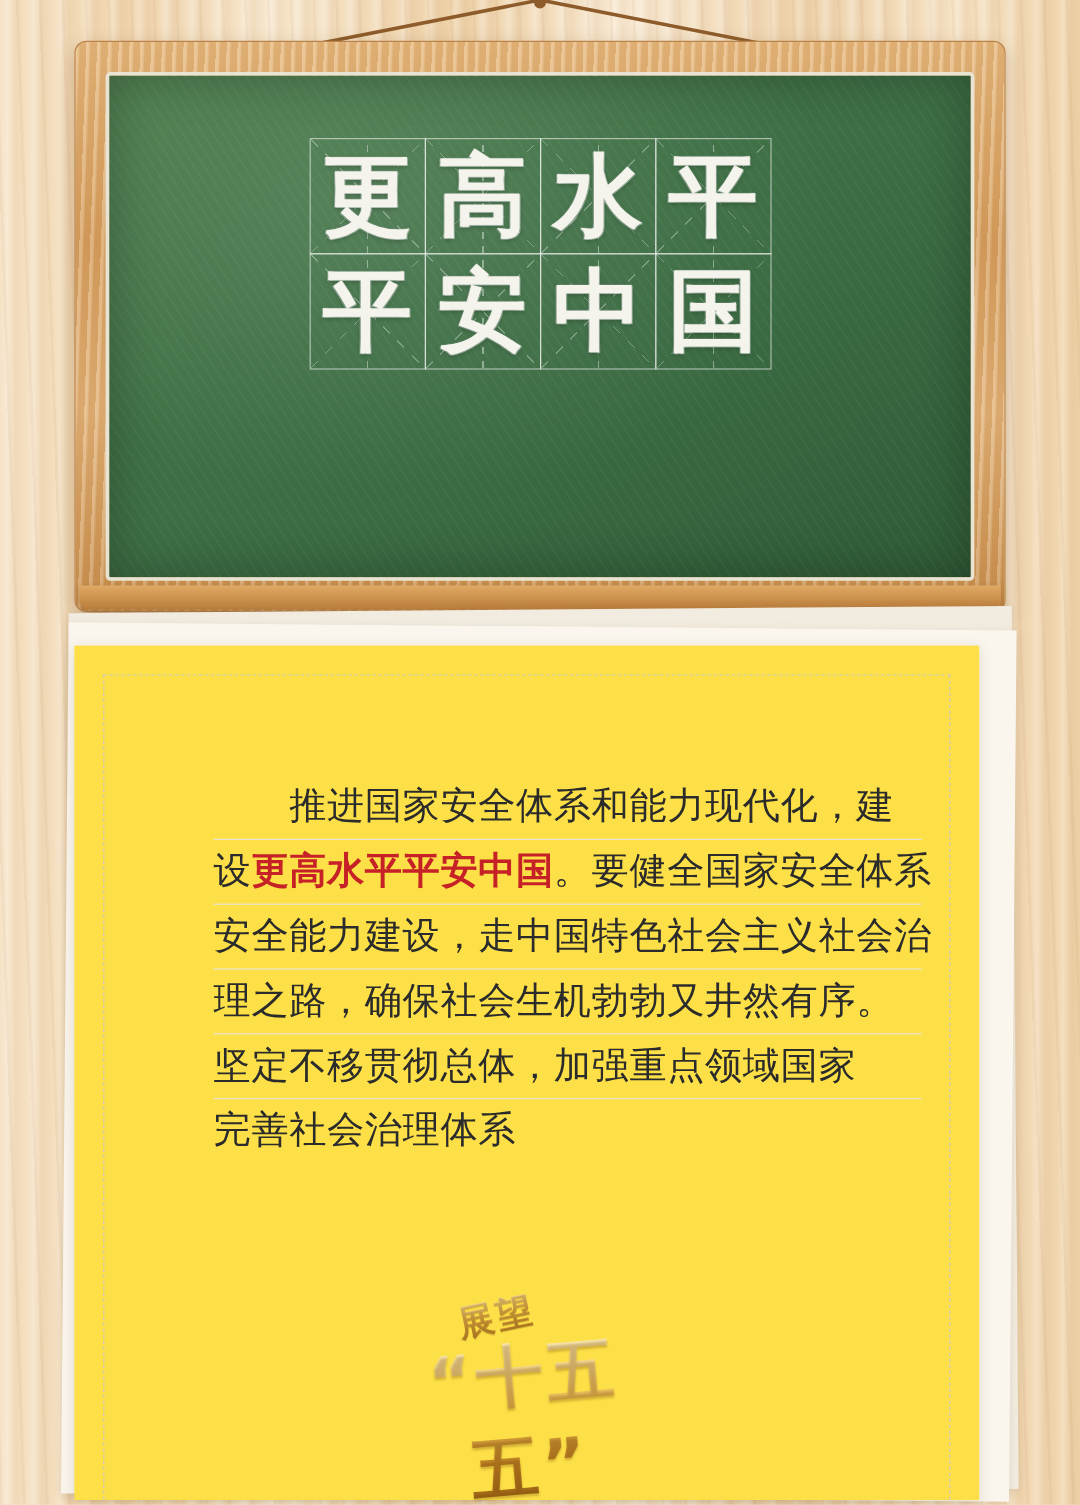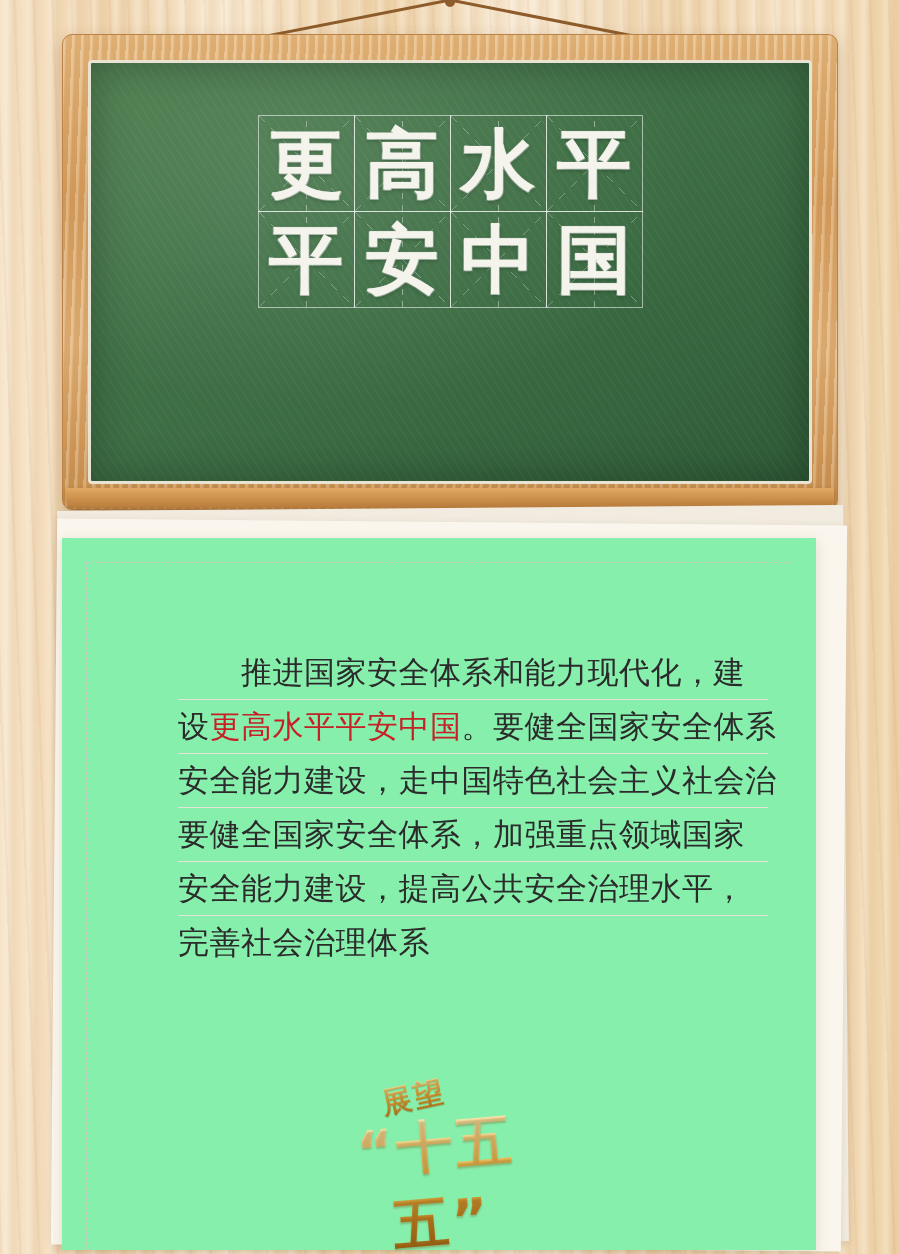--- a/index.html
+++ b/index.html
@@ -174,21 +174,21 @@
     background: #faf6ee;
     transform: rotate(0.5deg);
     box-shadow: 0 2px 8px rgba(120,90,50,0.16);
   }
   .paper-main {
     position: absolute;
     left: 62px;
     top: 538px;
     width: 754px;
     height: 712px;
-    background: #86efac;
+    background: #fde047;
     box-shadow: 0 3px 12px rgba(120,90,50,0.18);
   }
   .paper-dash {
     position: absolute;
     left: 24px; top: 24px; right: 24px; bottom: 0;
     border: 1px dashed #cfc9bd;
     border-bottom: none;
   }
 
   
@@ -202,21 +202,21 @@
     height: 53px;
     line-height: 53px;
     border-bottom: 1px solid #e9e3d6;
     font-family: "DejaVu Sans", "Liberation Sans", sans-serif;
     font-size: 31px;
     color: #2b2b2b;
     white-space: pre;
     letter-spacing: 0.5px;
   }
   .line.last { border-bottom: none; }
-  .hl { color: #c62126; font-weight: normal; }
+  .hl { color: #c62126; font-weight: bold; }
 
   
   .logo {
     position: absolute;
     left: 50%;
     bottom: 28px;
     transform: translateX(-50%);
     width: 250px;
     height: 150px;
     text-align: center;
@@ -292,22 +292,22 @@
 <div class="paper-back2"></div>
 <div class="paper-back1"></div>
 
 <div class="paper-main">
   <div class="paper-dash"></div>
 
   <div class="text-block">
     <div class="line"><span>　　推进国家安全体系和能力现代化，建</span></div>
     <div class="line"><span>设</span><span class="hl">更高水平平安中国</span><span>。要健全国家安全体系</span></div>
     <div class="line"><span>安全能力建设，走中国特色社会主义社会治</span></div>
-    <div class="line"><span>要健全国家安全体系，加强重点领域国家</span></div>
-    <div class="line"><span>安全能力建设，提高公共安全治理水平，</span></div>
+    <div class="line"><span>理之路，确保社会生机勃勃又井然有序。</span></div>
+    <div class="line"><span>坚定不移贯彻总体，加强重点领域国家</span></div>
     <div class="line last"><span>完善社会治理体系</span></div>
   </div>
 
   <div class="logo">
     <div class="logo-top">展望</div>
     <div class="logo-main">“十五五”</div>
 
   </div>
 </div>
 

